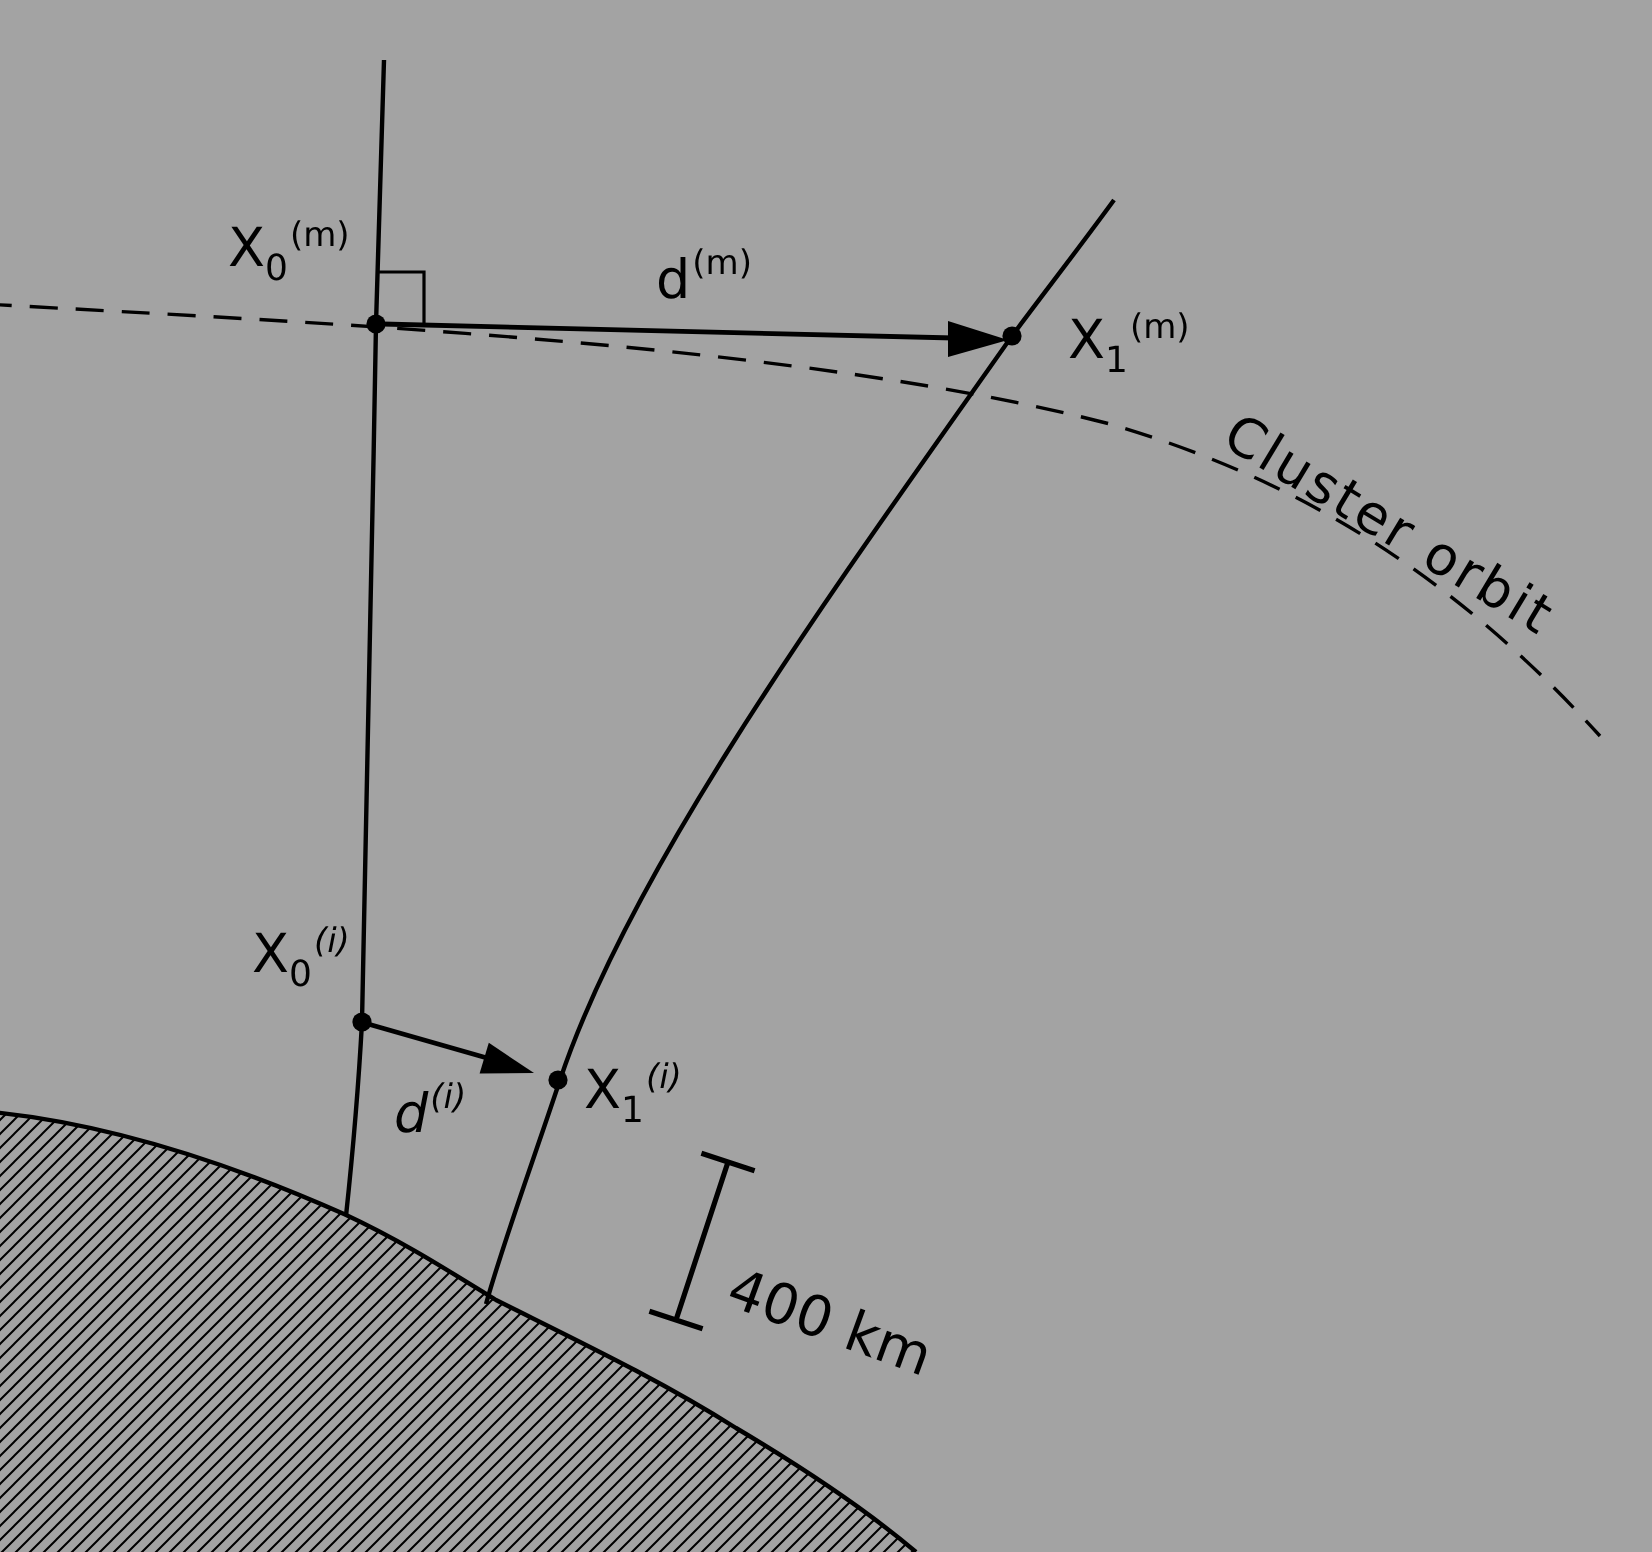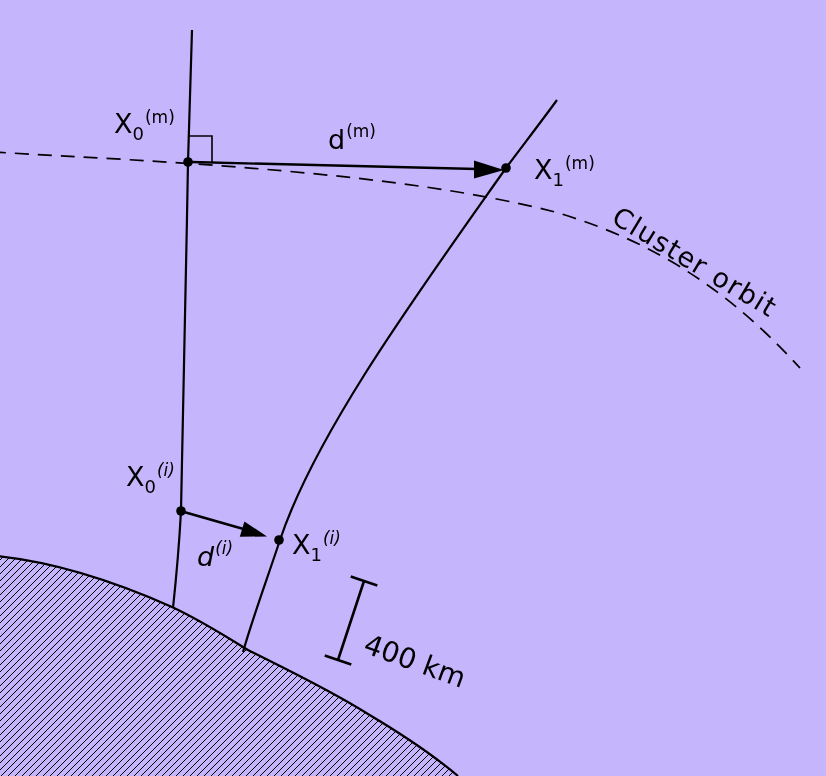--- a/index.html
+++ b/index.html
@@ -1,20 +1,20 @@
 <!DOCTYPE html>
 <html><head>
 <meta charset="utf-8">
 <style>
   html, body { margin: 0; padding: 0; background: #ffffff; }
   .stage {
     position: relative;
     width: 826px;
     height: 776px;
-    background: #c4b5fd;
+    background: #a3a3a3;
     overflow: hidden;
     font-family: "DejaVu Sans", sans-serif;
   }
   svg { display: block; }
   text { fill: #000000; }
   .lbl  { font-size: 27px; }
   .sub  { font-size: 18px; }
   .sup  { font-size: 17px; }
   .it   { font-style: italic; }
   .orbit-lbl { font-size: 27px; letter-spacing: 1.5px; }

